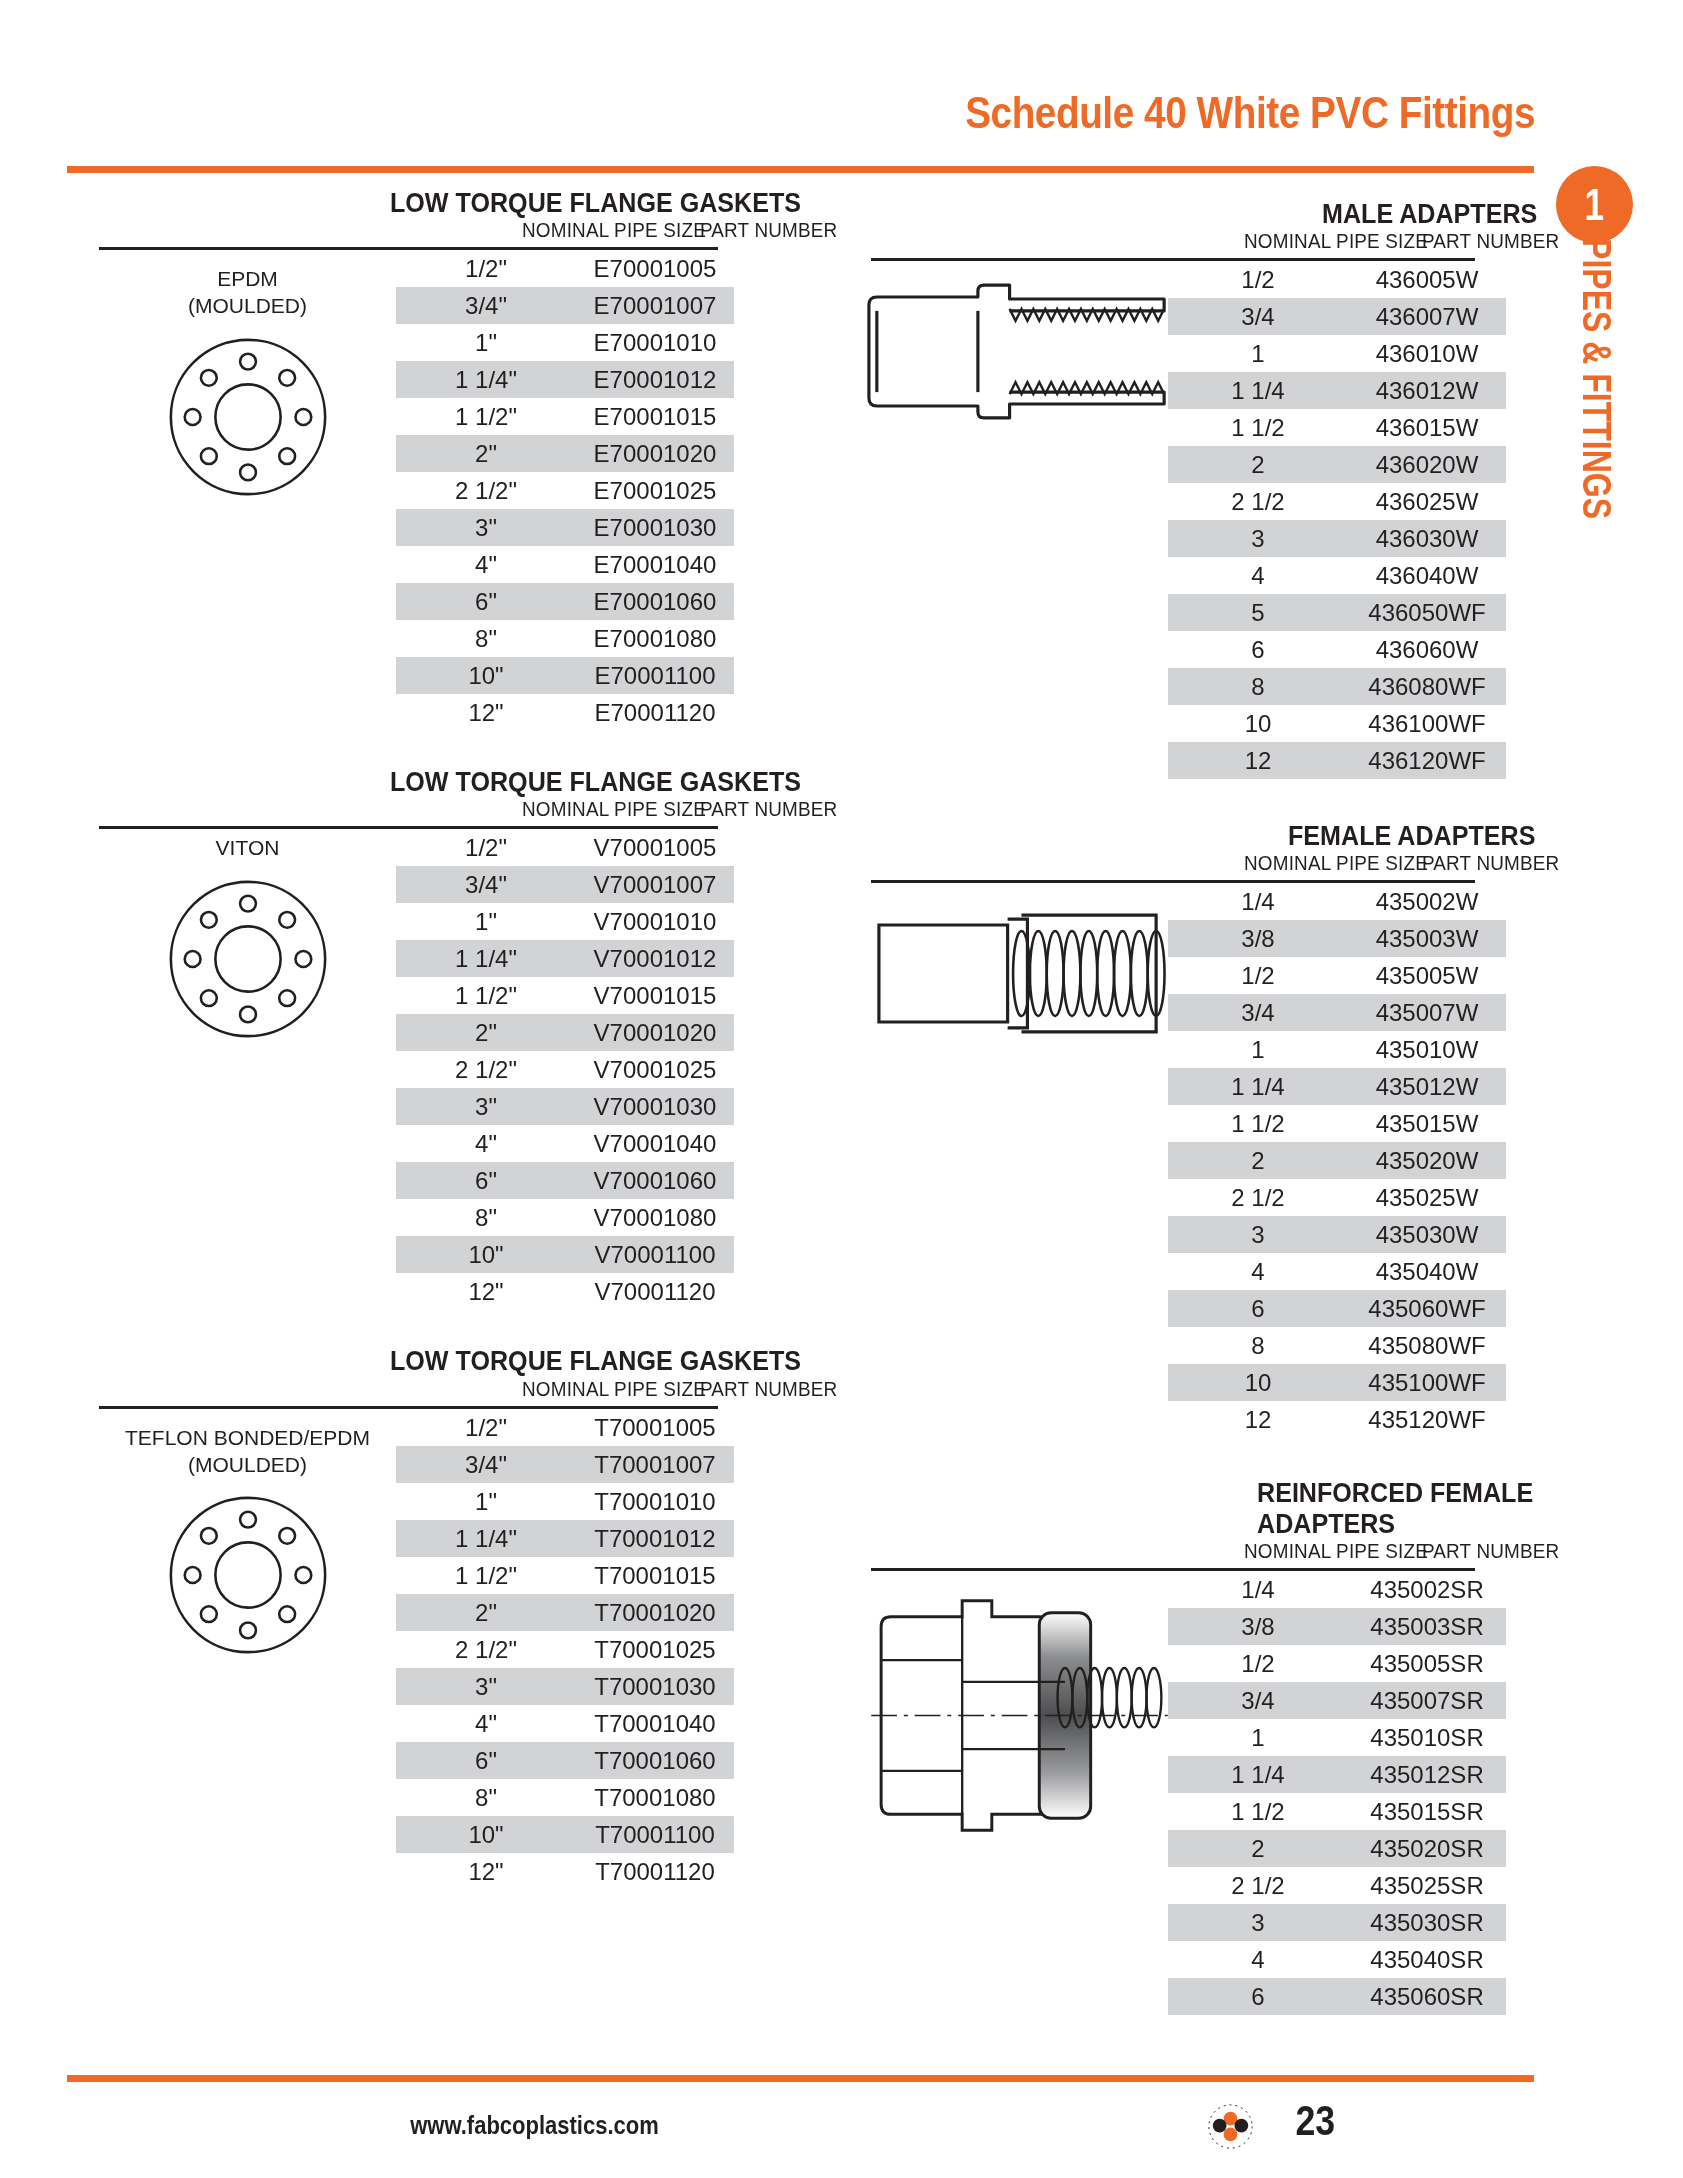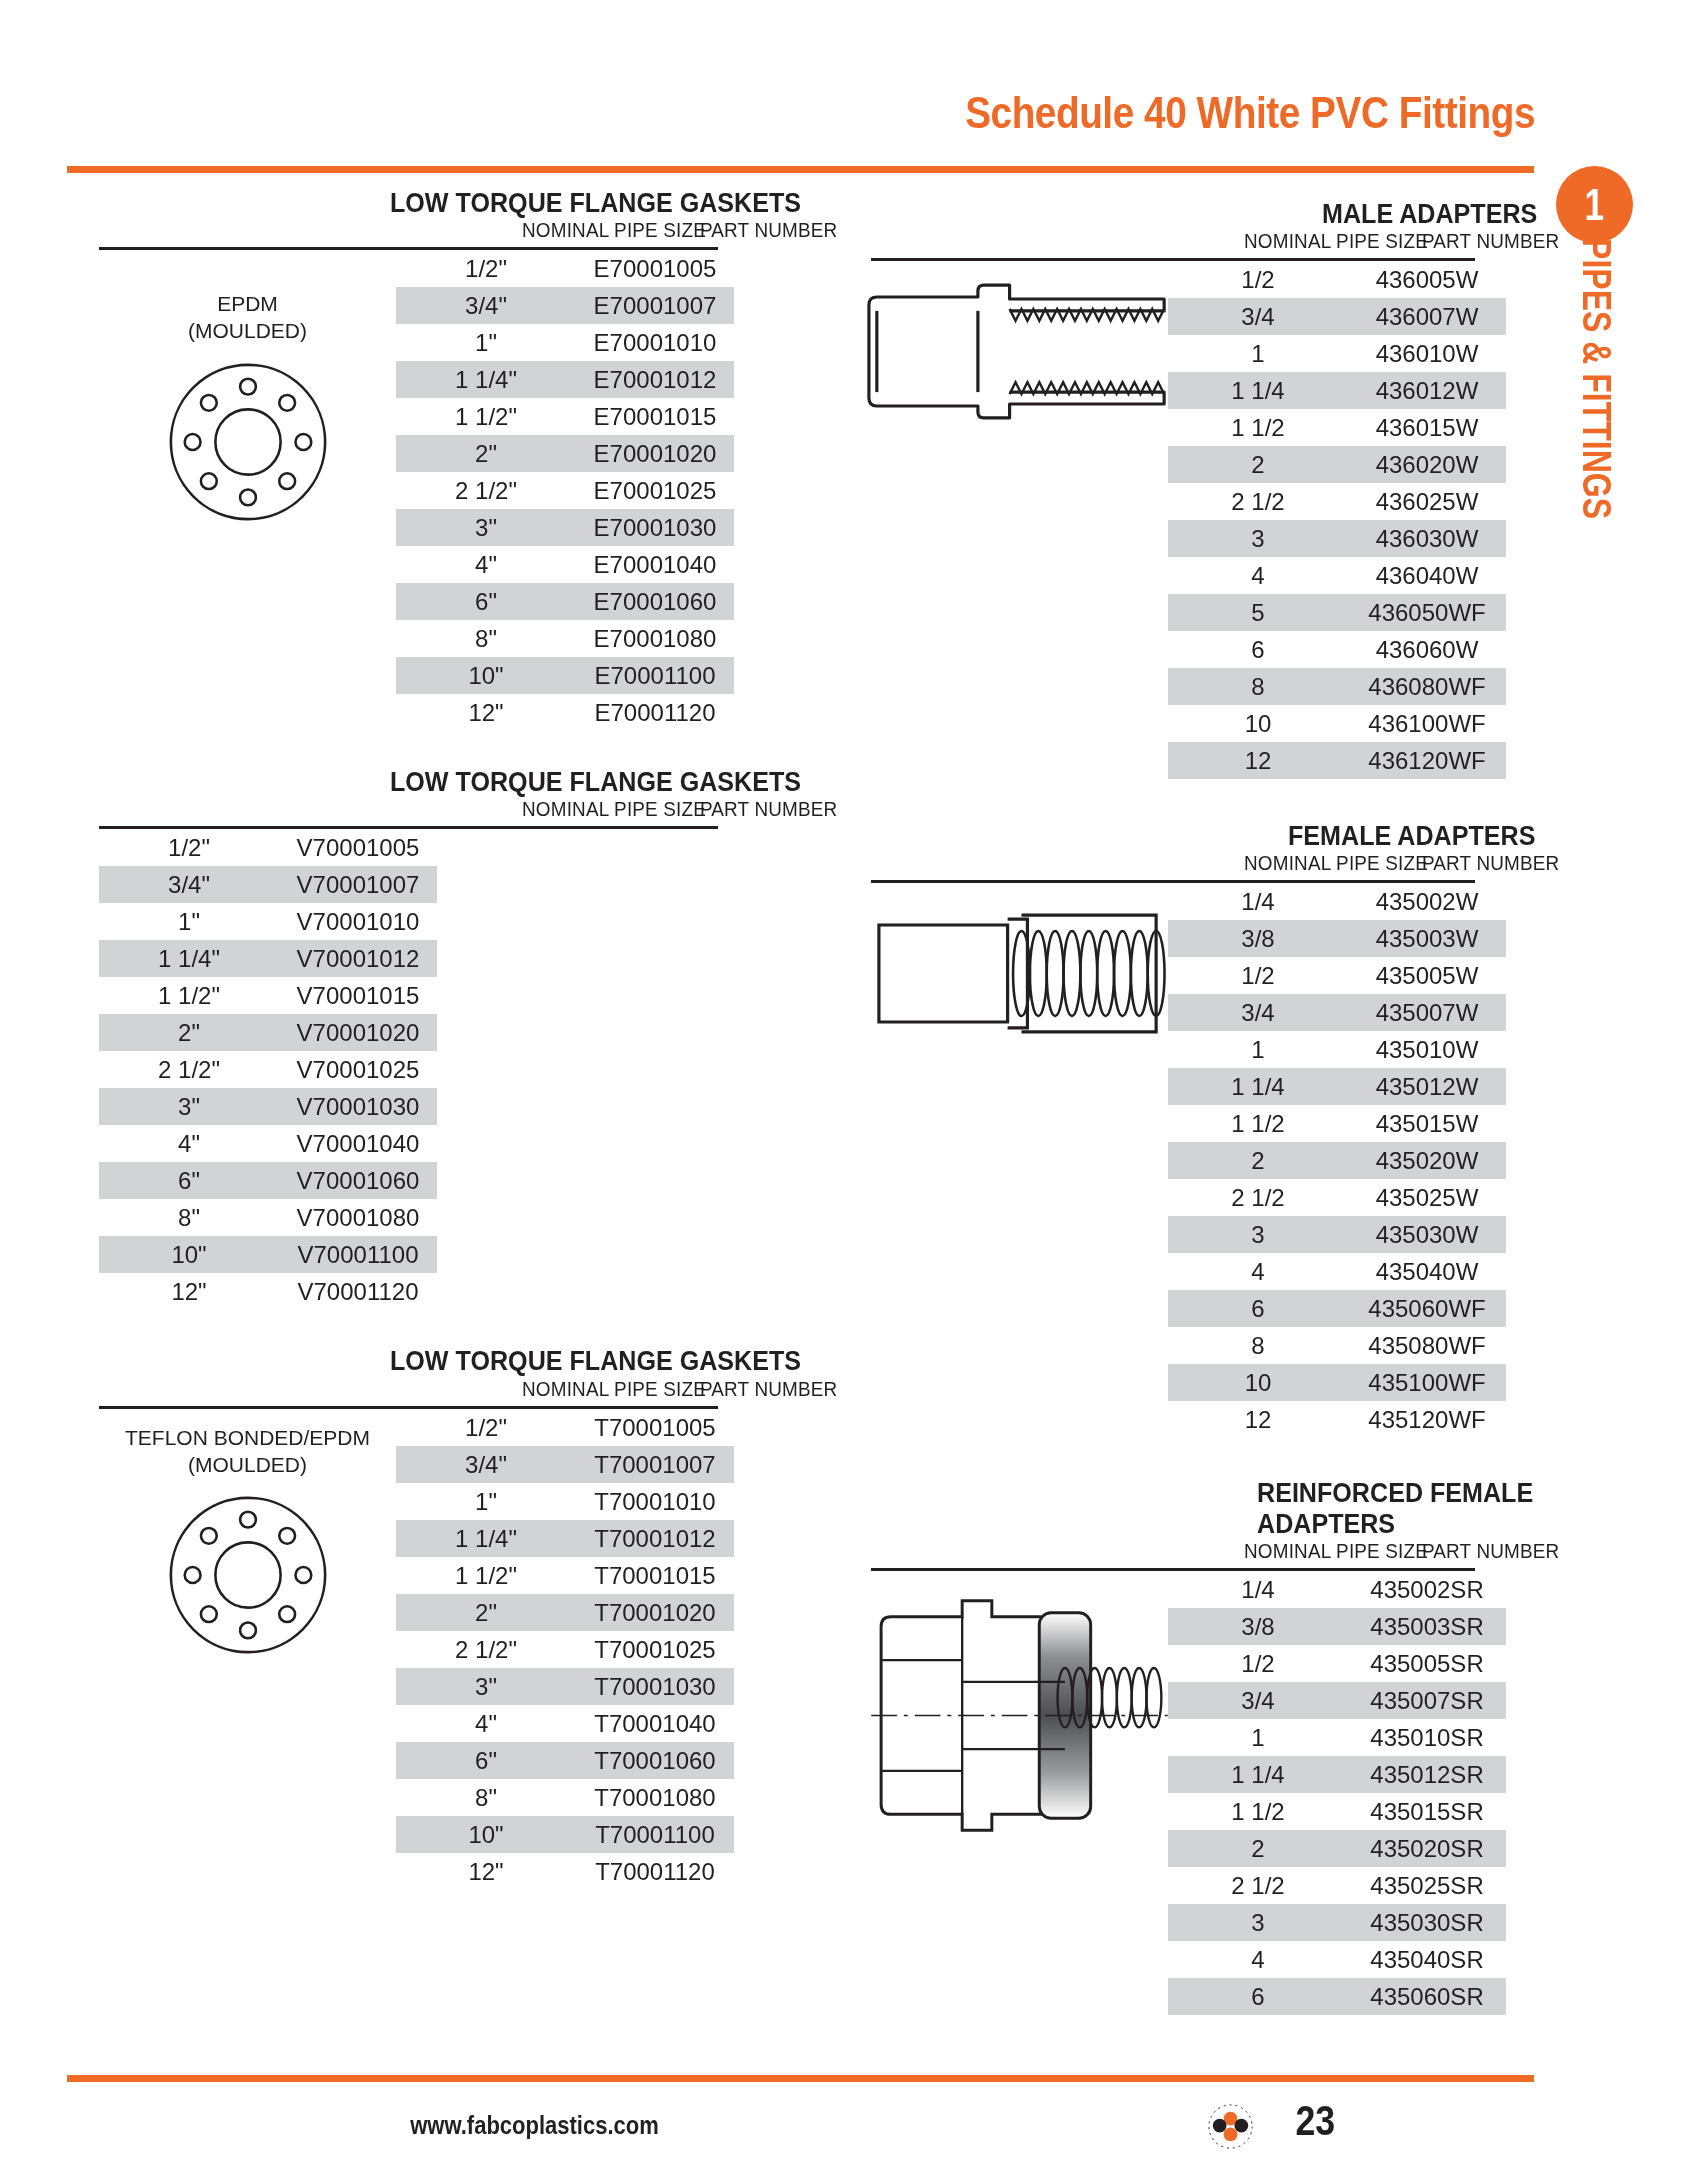--- a/index.html
+++ b/index.html
@@ -142,21 +142,21 @@
       <div class="section" style="margin-bottom: 36px;">
         <div class="sec-headrow">
           <div class="sec-title">LOW TORQUE FLANGE GASKETS</div>
           <div class="col-heads">
             <div class="ch size">NOMINAL PIPE SIZE</div>
             <div class="ch part">PART NUMBER</div>
           </div>
         </div>
         <div class="rule rule-row" style="width: 619px; margin-left: 0px;"></div>
         <div class="sec-body">
-          <div class="art-cell" style="width: 297px; padding-top: 6px; margin-top: 35px;">
+          <div class="art-cell" style="width: 297px; padding-top: 16px;">
             <div class="art-label" style="order: 0; margin-top: 0px; margin-bottom: 8px;">EPDM
 (MOULDED)</div>
             <div><svg viewBox="0 0 180 180" width="178" height="178">
                 <circle cx="90" cy="90" r="78" fill="none" stroke="#231f20" stroke-width="2.6"></circle>
                 <circle cx="90" cy="90" r="33" fill="none" stroke="#231f20" stroke-width="2.6"></circle>
                 <circle cx="146.0" cy="90.0" r="8" fill="none" stroke="#231f20" stroke-width="2.6"></circle>
                 <circle cx="129.6" cy="129.6" r="8" fill="none" stroke="#231f20" stroke-width="2.6"></circle>
                 <circle cx="90.0" cy="146.0" r="8" fill="none" stroke="#231f20" stroke-width="2.6"></circle>
                 <circle cx="50.4" cy="129.6" r="8" fill="none" stroke="#231f20" stroke-width="2.6"></circle>
                 <circle cx="34.0" cy="90.0" r="8" fill="none" stroke="#231f20" stroke-width="2.6"></circle>
@@ -226,20 +226,35 @@
       <div class="section" style="margin-bottom: 36px;">
         <div class="sec-headrow">
           <div class="sec-title">LOW TORQUE FLANGE GASKETS</div>
           <div class="col-heads">
             <div class="ch size">NOMINAL PIPE SIZE</div>
             <div class="ch part">PART NUMBER</div>
           </div>
         </div>
         <div class="rule rule-row" style="width: 619px; margin-left: 0px;"></div>
         <div class="sec-body">
+          <div class="art-cell" style="width: 297px; padding-top: 6px;">
+            <div class="art-label" style="order: 0; margin-top: 0px; margin-bottom: 8px;">VITON</div>
+            <div><svg viewBox="0 0 180 180" width="178" height="178">
+                <circle cx="90" cy="90" r="78" fill="none" stroke="#231f20" stroke-width="2.6"></circle>
+                <circle cx="90" cy="90" r="33" fill="none" stroke="#231f20" stroke-width="2.6"></circle>
+                <circle cx="146.0" cy="90.0" r="8" fill="none" stroke="#231f20" stroke-width="2.6"></circle>
+                <circle cx="129.6" cy="129.6" r="8" fill="none" stroke="#231f20" stroke-width="2.6"></circle>
+                <circle cx="90.0" cy="146.0" r="8" fill="none" stroke="#231f20" stroke-width="2.6"></circle>
+                <circle cx="50.4" cy="129.6" r="8" fill="none" stroke="#231f20" stroke-width="2.6"></circle>
+                <circle cx="34.0" cy="90.0" r="8" fill="none" stroke="#231f20" stroke-width="2.6"></circle>
+                <circle cx="50.4" cy="50.4" r="8" fill="none" stroke="#231f20" stroke-width="2.6"></circle>
+                <circle cx="90.0" cy="34.0" r="8" fill="none" stroke="#231f20" stroke-width="2.6"></circle>
+                <circle cx="129.6" cy="50.4" r="8" fill="none" stroke="#231f20" stroke-width="2.6"></circle>
+              </svg></div>
+          </div>
           <table class="spec">
             <tbody>
               <tr>
                 <td class="c-size">1/2"</td>
                 <td class="c-part">V70001005</td>
               </tr>
               <tr class="alt">
                 <td class="c-size">3/4"</td>
                 <td class="c-part">V70001007</td>
               </tr>

